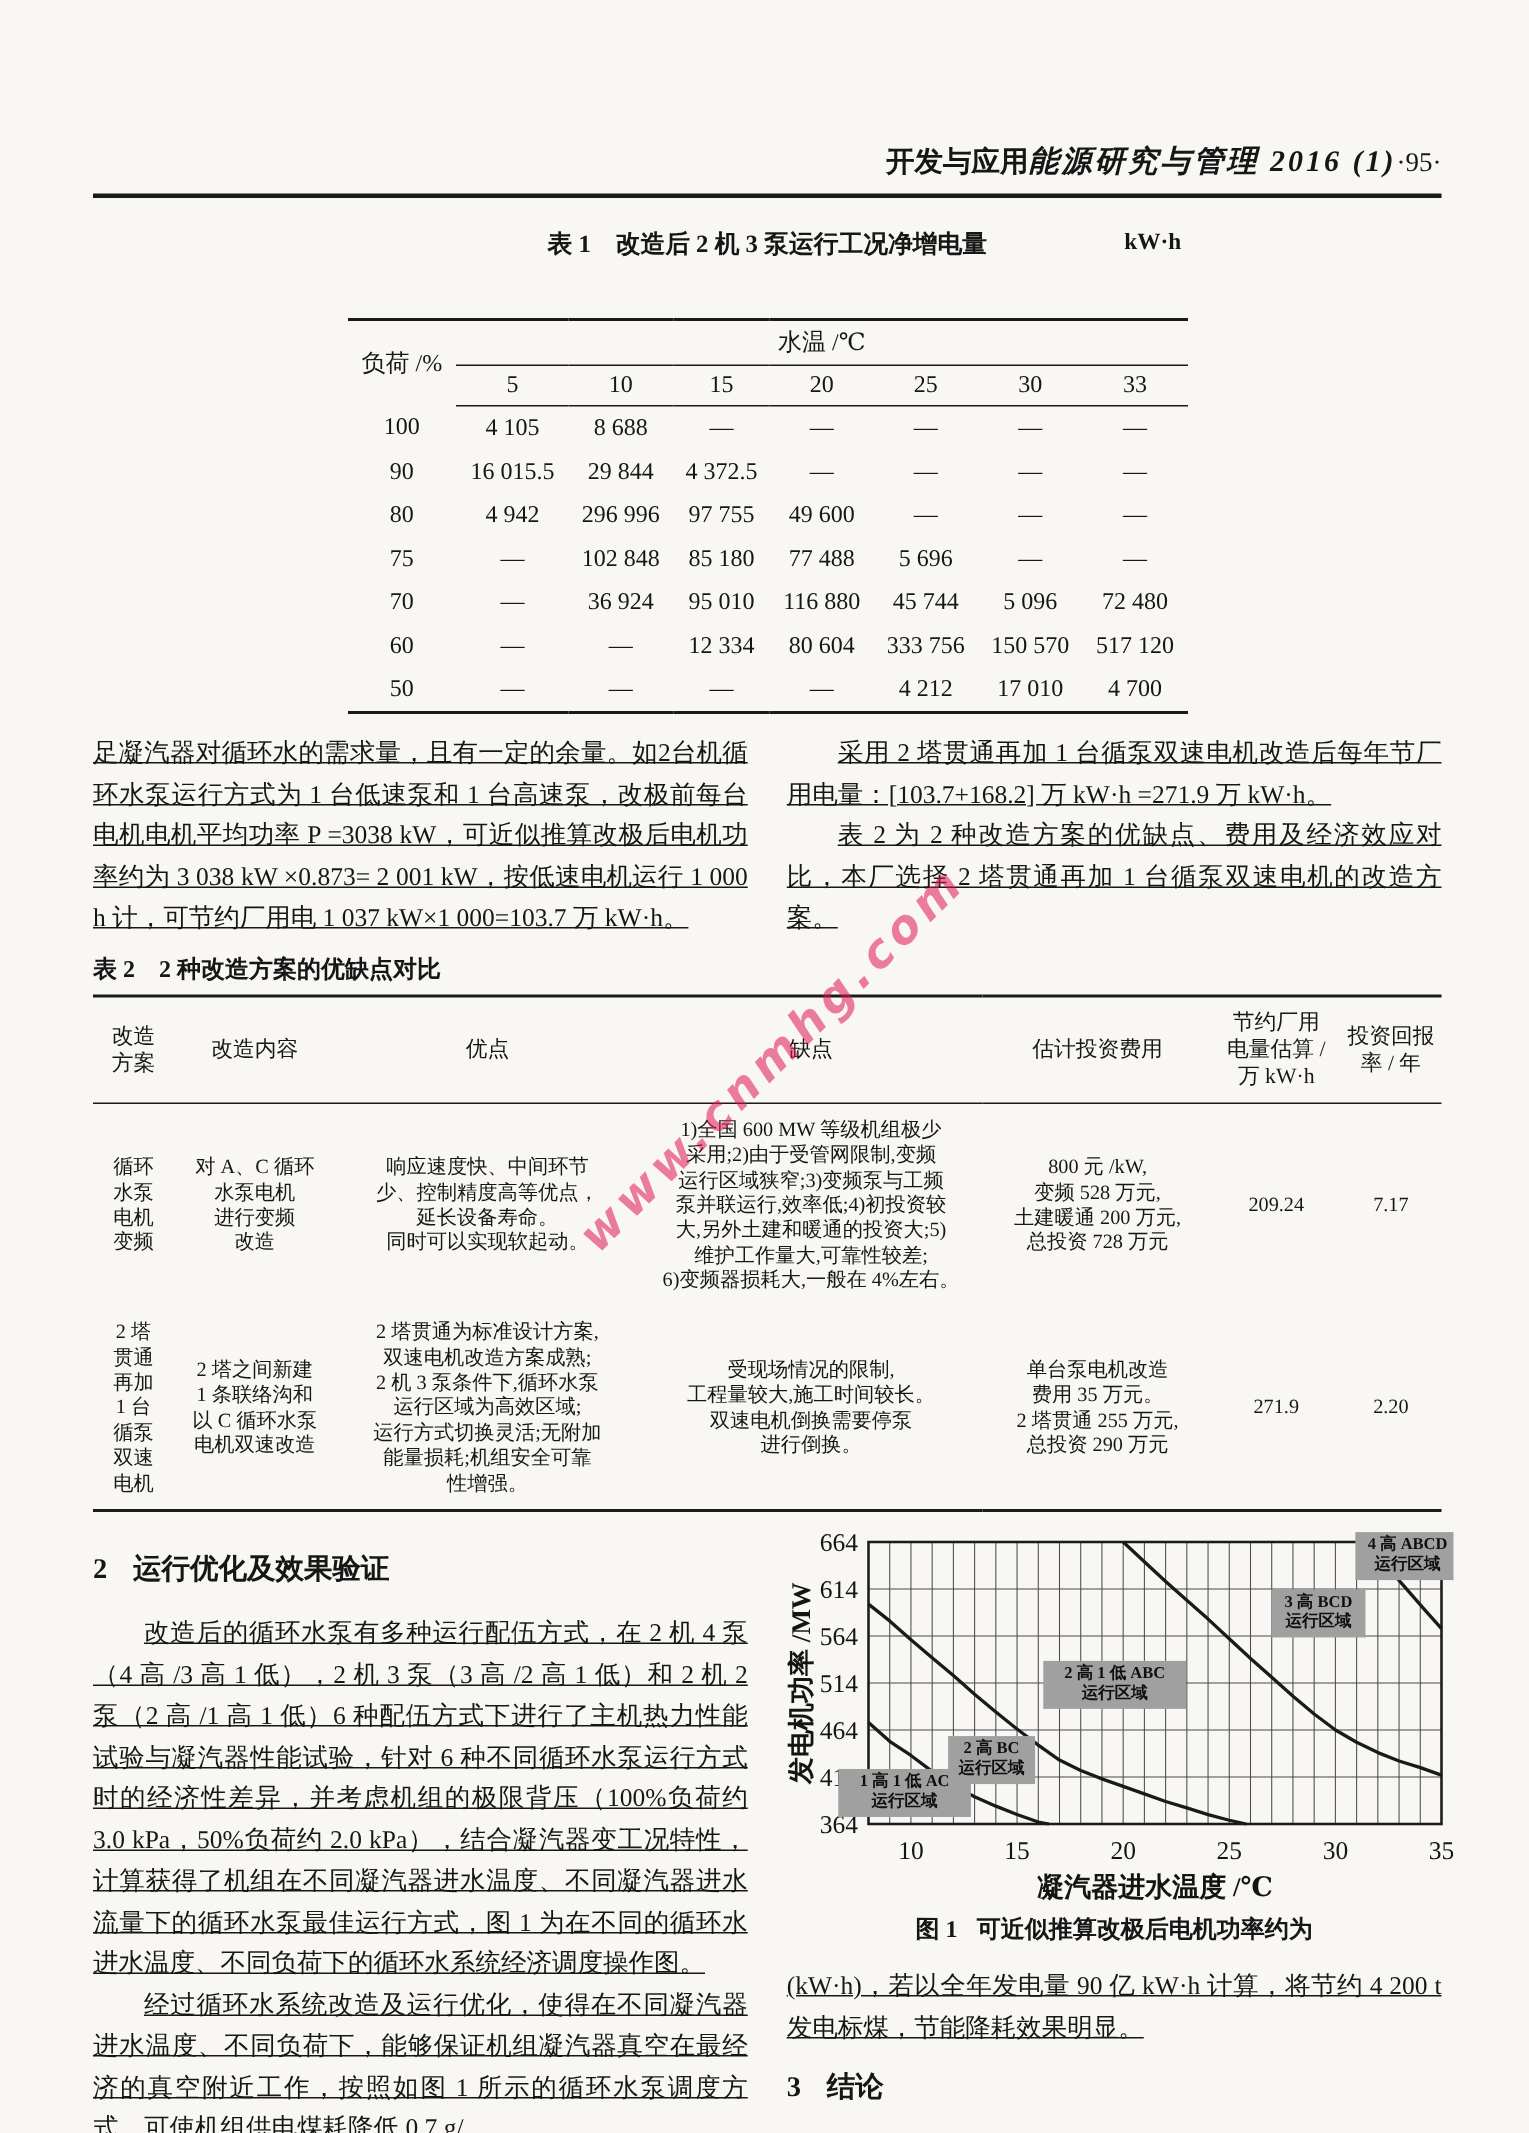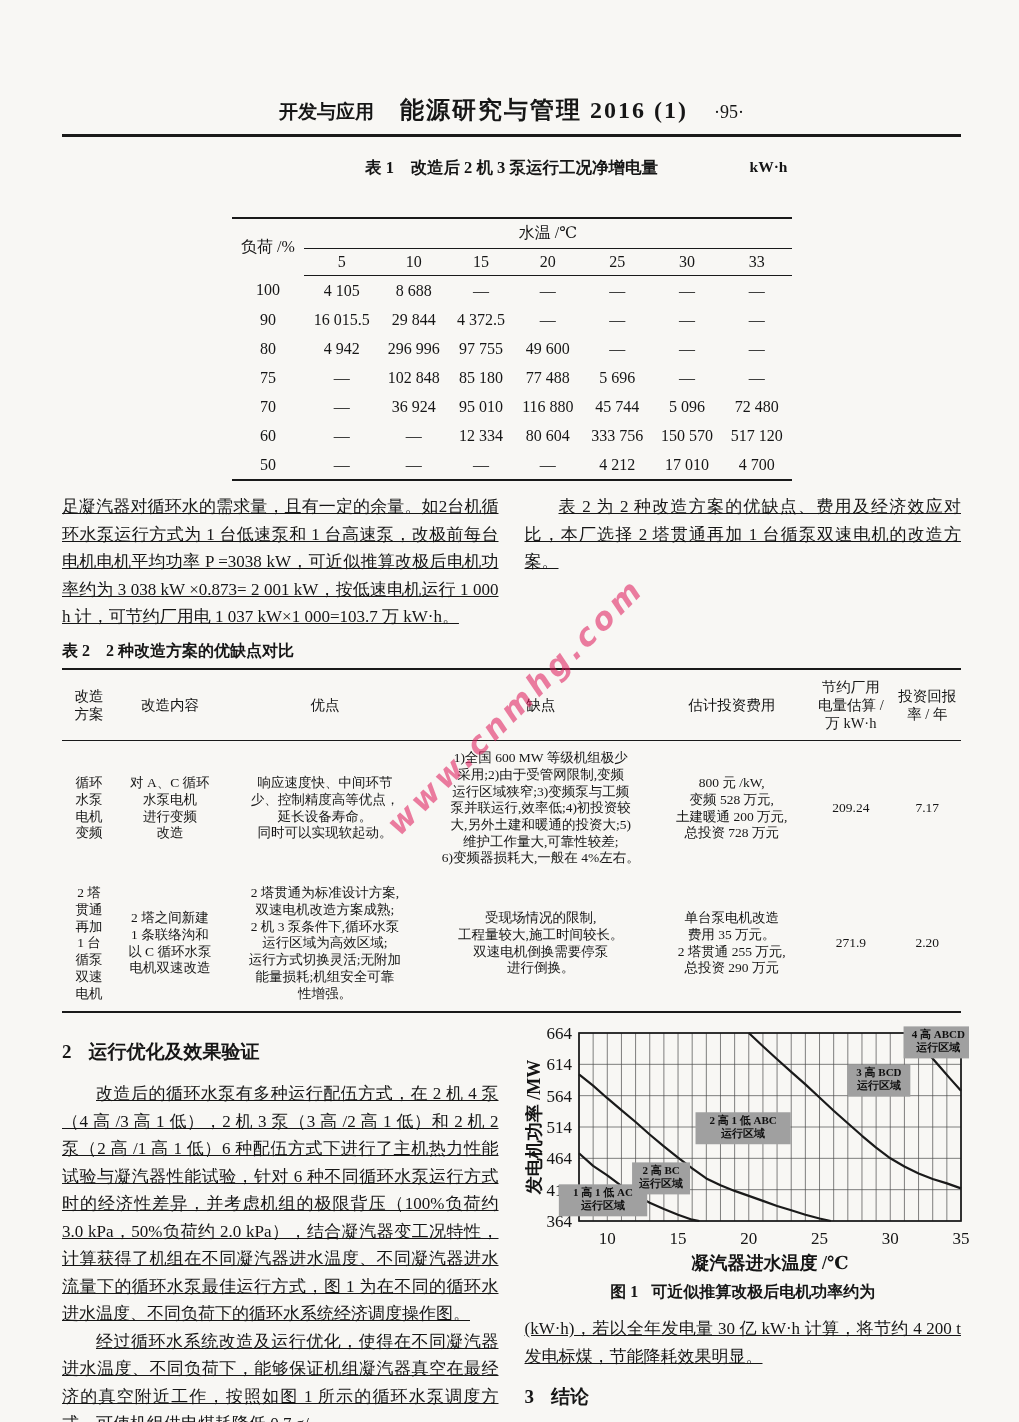--- a/index.html
+++ b/index.html
@@ -1,23 +1,23 @@
 <!DOCTYPE html>
 <html><head>
 <meta charset="utf-8">
 <style>
   html,body{margin:0;padding:0;background:#e8e6e2;}
   .page{position:relative;width:1019px;height:1422px;margin:0 auto;background:#f8f7f4;
         box-sizing:border-box;padding:94px 58px 0 62px;color:#161616;
         font-family:"Liberation Serif","DejaVu Serif",serif;overflow:hidden;}
   
-  .hdr{display:flex;justify-content:center;align-items:baseline;
-       border-bottom:3px solid #1a1a1a;padding-bottom:8px;gap:26px;}
+  .hdr{display:flex;justify-content:flex-end;align-items:baseline;
+       border-bottom:3px solid #1a1a1a;padding-bottom:8px;}
   .hdr .sec{font-size:19px;font-weight:bold;}
-  .hdr .jrn{font-size:24px;font-weight:bold;letter-spacing:2px;}
+  .hdr .jrn{font-size:20px;font-weight:bold;font-style:italic;letter-spacing:2px;}
   .hdr .pg{font-size:18px;}
   
   .t1wrap{width:560px;margin:20px auto 0 auto;position:relative;}
   .t1cap{text-align:center;font-weight:bold;font-size:16.5px;margin-bottom:8px;}
   .t1unit{position:absolute;right:4px;top:1px;font-weight:bold;font-size:15.5px;}
   table{border-collapse:collapse;}
   .t1{width:100%;border-top:2.2px solid #1a1a1a;border-bottom:2.2px solid #1a1a1a;margin-top:38px;}
   .t1 th,.t1 td{font-weight:normal;text-align:center;padding:4px 2px;font-size:16px;white-space:nowrap;}
   .t1 thead tr:last-child th{border-bottom:1.6px solid #1a1a1a;}
   .t1 .temph{border-bottom:1.1px solid #1a1a1a;font-size:16px;}
@@ -156,20 +156,21 @@
           </tr>
         </tbody>
     </table>
   </div>
 
   <div class="cols">
     <div class="col">
       <p>足凝汽器对循环水的需求量，且有一定的余量。如2台机循环水泵运行方式为 1 台低速泵和 1 台高速泵，改极前每台电机电机平均功率 P =3038 kW，可近似推算改极后电机功率约为 3 038 kW ×0.873= 2 001 kW，按低速电机运行 1 000 h 计，可节约厂用电 1 037 kW×1 000=103.7 万 kW·h。</p>
     </div>
     <div class="col">
+      <p class="ind">采用 2 塔贯通再加 1 台循泵双速电机改造后每年节厂用电量：[103.7+168.2] 万 kW·h =271.9 万 kW·h。</p>
       <p class="ind">表 2 为 2 种改造方案的优缺点、费用及经济效应对比，本厂选择 2 塔贯通再加 1 台循泵双速电机的改造方案。</p>
     </div>
   </div>
 
   <div class="t2wrap">
     <div class="t2cap">表 2　2 种改造方案的优缺点对比</div>
     <table class="t2">
       <colgroup>
         <col class="c1">
           <col class="c2">
@@ -379,21 +380,21 @@
             <text x="353.94074074074075" y="51.126666666666665" text-anchor="middle" font-size="11" font-weight="bold" fill="#0f0f0f">3 高 BCD</text>
             <text x="353.94074074074075" y="64.12666666666667" text-anchor="middle" font-size="11" font-weight="bold" fill="#0f0f0f">运行区域</text>
             <rect x="378.5629629629629" y="1.4000000000000057" width="69.6" height="32" fill="#a0a0a0"></rect>
             <text x="413.3629629629629" y="12.900000000000006" text-anchor="middle" font-size="11" font-weight="bold" fill="#0f0f0f">4 高 ABCD</text>
             <text x="413.3629629629629" y="25.900000000000006" text-anchor="middle" font-size="11" font-weight="bold" fill="#0f0f0f">运行区域</text>
           </svg>
         <div class="figcap">
           <span class="no">图 1</span><span>可近似推算改极后电机功率约为</span>
         </div>
       </div>
-      <p>(kW·h)，若以全年发电量 30 亿 kW·h 计算，将节约 4 200 t 发电标煤，节能降耗效果明显。</p>
+      <p>(kW·h)，若以全年发电量 90 亿 kW·h 计算，将节约 4 200 t 发电标煤，节能降耗效果明显。</p>
       <h2>
         <span class="no">3</span><span>结论</span>
       </h2>
       <p class="ind">本文根据循环水冷端存在的问题，开展了循环水系统改造及循环水泵经济调度的研究，实际运行效果表明，经循环水系统改造及运行优化后，能够保证机组凝汽器真空在最经济真空附近工作，同时</p>
     </div>
   </div>
 
 </div>
 
 </body></html>

